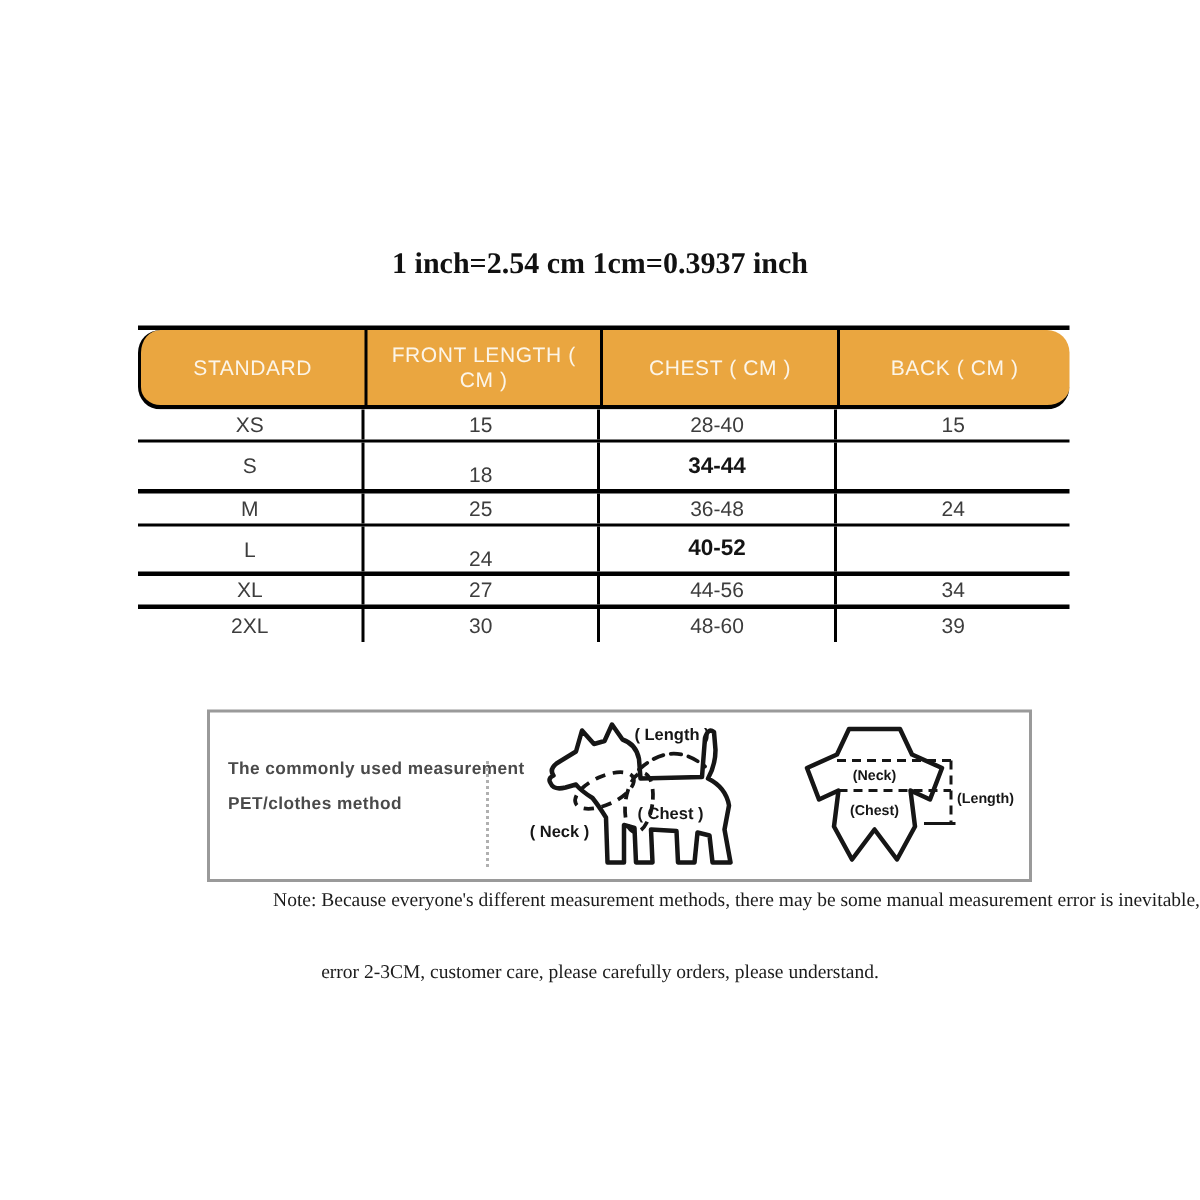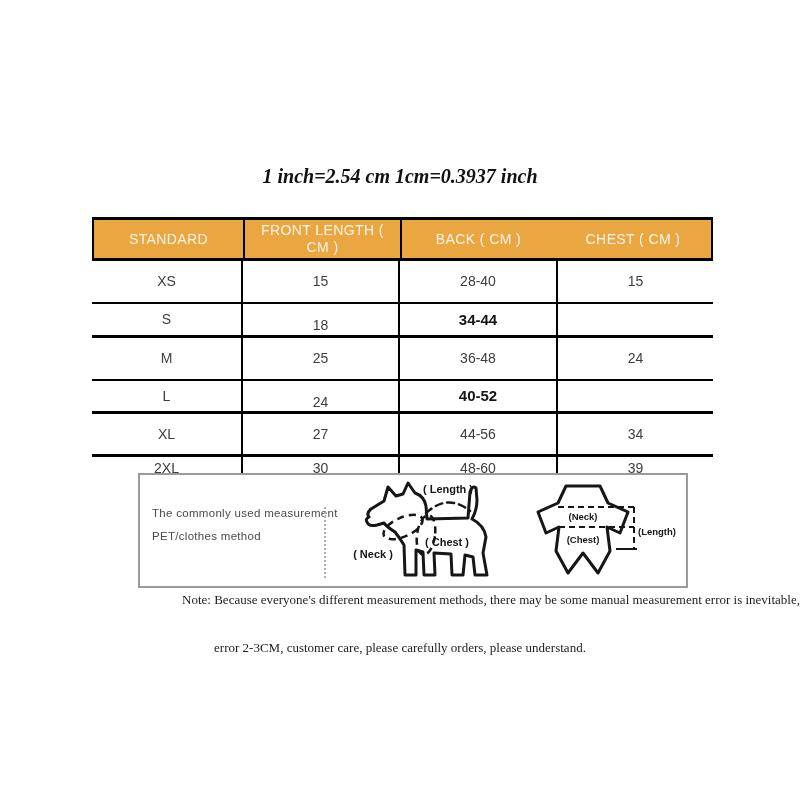--- a/index.html
+++ b/index.html
@@ -1,49 +1,49 @@
 <!DOCTYPE html>
 <html><head>
 <meta charset="utf-8">
 <style>
   html,body{margin:0;padding:0;background:#ffffff;}
   .canvas{position:relative;width:800px;height:800px;background:#ffffff;overflow:hidden;
           font-family:"Liberation Sans",sans-serif;}
 
   
   .title{position:absolute;left:0;top:165px;width:100%;text-align:center;
-         font-family:"Liberation Serif",serif;font-weight:bold;font-size:20px;color:#111;font-style:italic;}
+         font-family:"Liberation Serif",serif;font-weight:bold;font-size:20px;color:#111;}
 
   
   .size-table{position:absolute;left:92px;top:217px;width:621px;border-top:3px solid #000;}
   .trow{display:flex;box-sizing:border-box;}
   .cell{box-sizing:border-box;display:flex;align-items:center;justify-content:center;
         text-align:center;line-height:1.2;}
   .c1{width:151px;border-right:2px solid #000;}
   .c2{width:157px;border-right:2px solid #000;}
   .c3{width:158px;border-right:2px solid #000;}
   .c4{flex:1;}
-  .hrow{height:41px;background:#EAA640;border-bottom:3px solid #000;border-left:2px solid #000;
-        color:#FCF5E8;font-size:14px;letter-spacing:.4px;}
+  .hrow{height:53px;background:#EAA640;border-bottom:3px solid #000;border-left:2px solid #000;
+        color:#FCF5E8;font-size:14px;letter-spacing:.4px;border-radius:15px;}
   .hrow .cell{padding:0 10px;}
   .drow{color:#3d3d3d;font-size:14px;}
-  .r1,.r3,.r5{height:43px;}
+  .r1,.r3,.r5{height:22px;}
   .r2{height:34px;}
   .r4{height:33px;}
   .r6{height:22px;}
   .r1,.r3{border-bottom:2px solid #000;}
   .r2,.r4,.r5{border-bottom:3px solid #000;}
   .v-top{align-items:flex-start;padding-top:13px;}
   .bold-val{font-weight:bold;color:#141414;font-size:15px;}
 
   
   .diagram{position:absolute;left:138px;top:473px;width:550px;height:115px;box-sizing:border-box;
            border:2px solid #9a9a9a;background:#fff;}
   .diag-text{position:absolute;left:12px;top:27px;font-size:11.5px;color:#4a4a4a;
-             letter-spacing:.3px;line-height:23px;}
+             letter-spacing:.3px;line-height:23px;font-weight:bold;}
   .diag-divider{position:absolute;left:184px;top:32px;height:71px;width:0;
                 border-left:2px dotted #b0b0b0;}
   .dog-svg{position:absolute;left:206px;top:2px;}
   .garment-svg{position:absolute;left:396px;top:8px;}
   .dog-svg text{font-family:"Liberation Sans",sans-serif;font-weight:bold;font-size:11px;fill:#161616;}
   .garment-svg text{font-family:"Liberation Sans",sans-serif;font-weight:bold;font-size:9.5px;fill:#161616;}
 
   
   .note{position:absolute;left:0;width:100%;text-align:center;
         font-family:"Liberation Serif",serif;font-size:13px;color:#1c1c1c;}
@@ -54,22 +54,22 @@
 <body>
 
 <div class="canvas">
 
   <div class="title">1 inch=2.54 cm 1cm=0.3937 inch</div>
 
   <div class="size-table">
     <div class="trow hrow">
       <div class="cell c1">STANDARD</div>
       <div class="cell c2">FRONT LENGTH ( CM )</div>
+      <div class="cell c3">CHEST ( CM )</div>
       <div class="cell c4">BACK ( CM )</div>
-      <div class="cell c3">CHEST ( CM )</div>
     </div>
 
     <div class="trow drow r1">
       <div class="cell c1">XS</div>
       <div class="cell c2">15</div>
       <div class="cell c3">28-40</div>
       <div class="cell c4">15</div>
     </div>
 
     <div class="trow drow r2">

